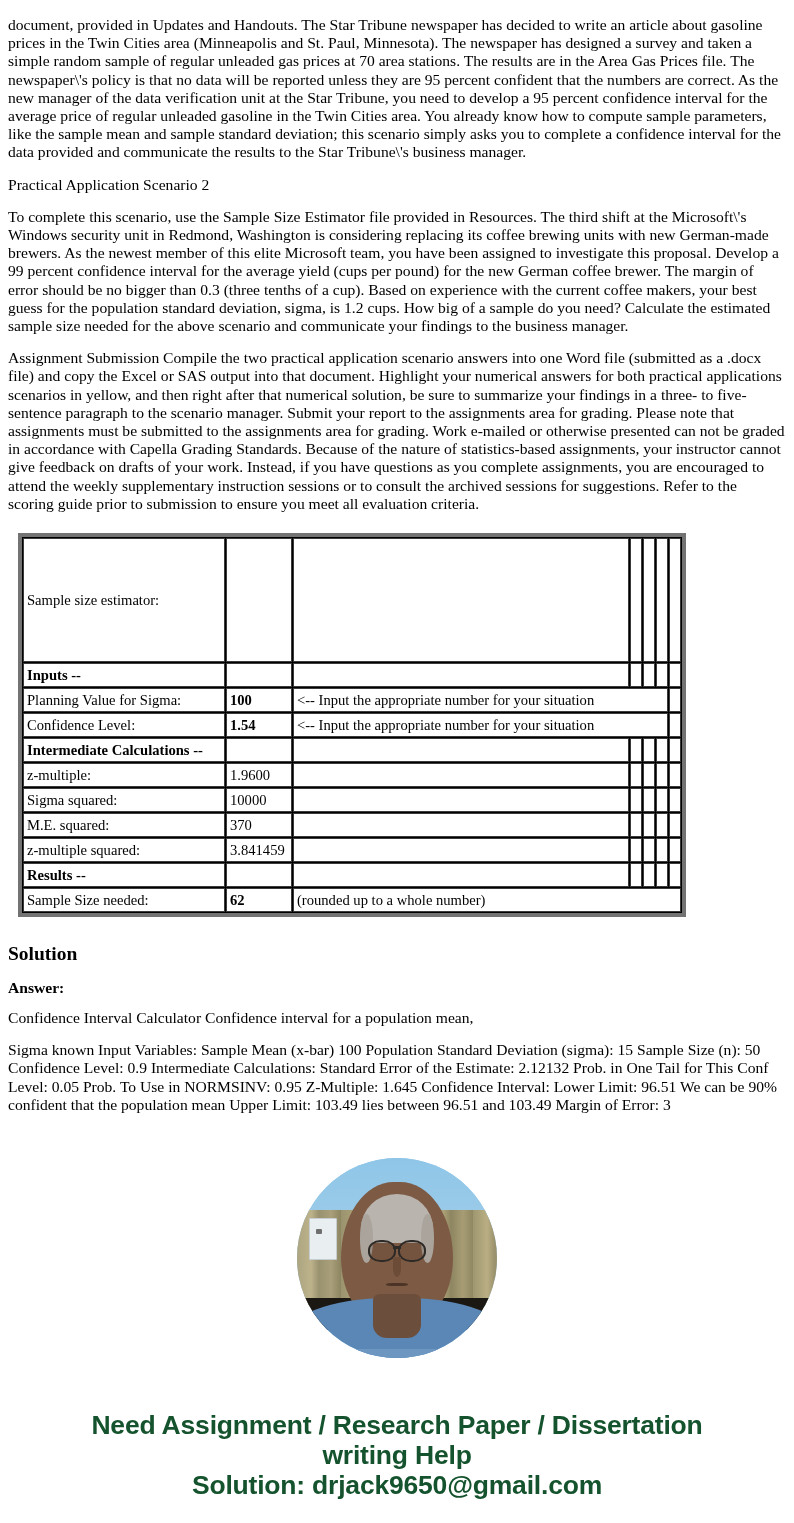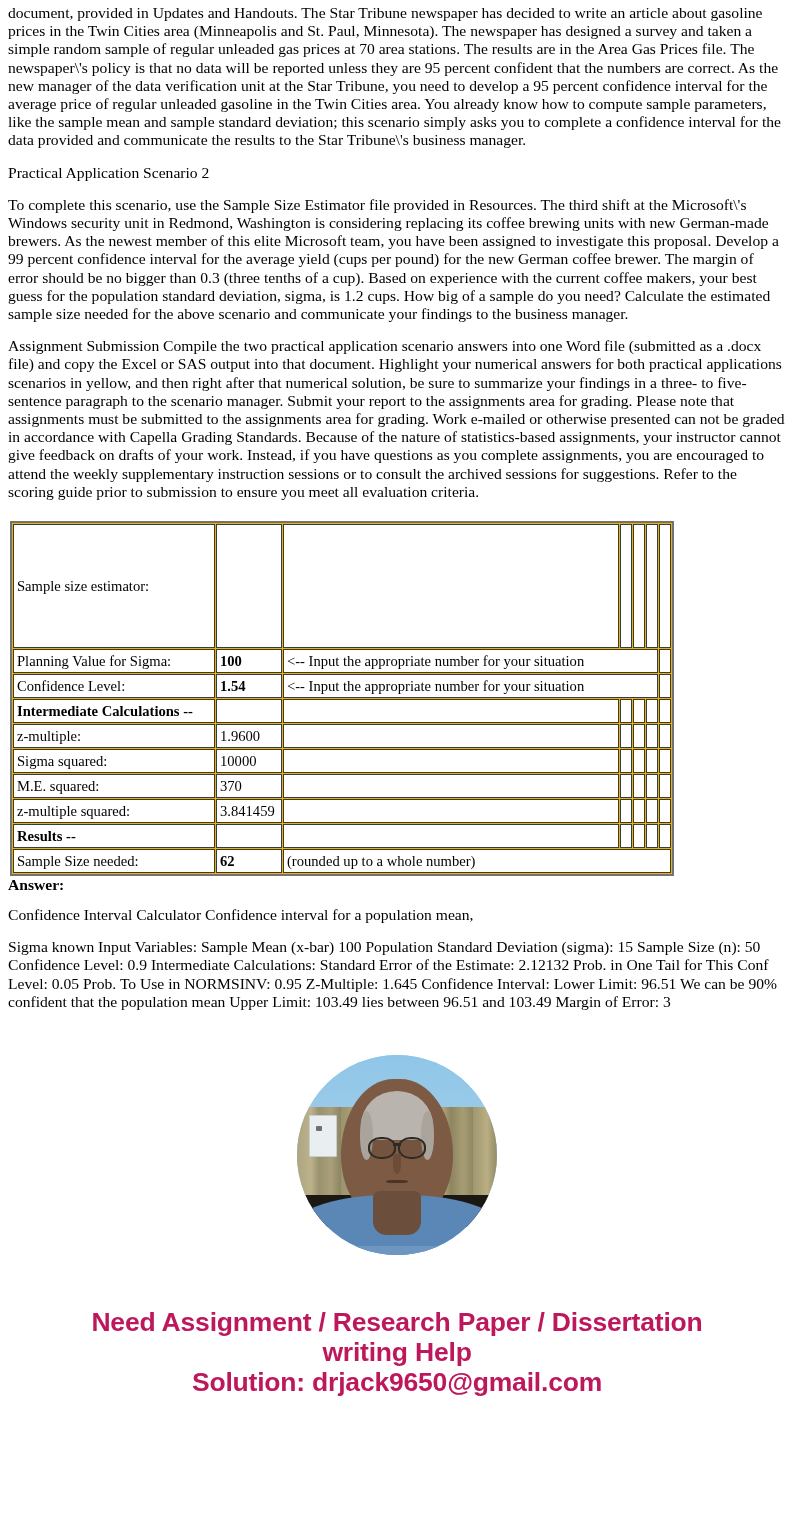--- a/index.html
+++ b/index.html
@@ -10,21 +10,21 @@
   }
   body {
     width: 794px;
     font-family: "Liberation Serif", "DejaVu Serif", serif;
     color: #000000;
     -webkit-font-smoothing: antialiased;
   }
   .page {
     width: 794px;
     box-sizing: border-box;
-    padding: 4px 8px 0 8px;
+    padding: 16px 8px 0 8px;
     overflow: hidden;
   }
 
   
   p.para {
     font-size: 15.6px;
     line-height: 18.2px;
     margin: 0 0 14px 0;
     text-align: left;
     word-spacing: 0px;
@@ -32,24 +32,25 @@
   .first-para { margin-top: 0; }
 
   
   .sheet-wrap {
     margin: 0 0 0 2px;
     padding-top: 6px;
   }
   table.sheet {
     border-collapse: separate;
     border-spacing: 1px;
-    border: 2px solid #737373;
-    background: #eab308;
+    border: 4px solid #737373;
+    background: #000000;
     table-layout: fixed;
     width: 612px;
+    margin-left: 8px;
     font-size: 14.6px;
     line-height: 16px;
   }
   table.sheet td {
     border: 1px solid #3a3a3a;
     padding: 1px 3px;
     vertical-align: middle;
     background: #ffffff;
     overflow: hidden;
     white-space: nowrap;
@@ -186,21 +187,21 @@
   .av-mouth {
     position: absolute; left: 40%; top: 70%; width: 20%; height: 3px;
     background: #4b3325; border-radius: 40%;
   }
 
   
   .promo {
     text-align: center;
     font-family: "Liberation Sans", "DejaVu Sans", sans-serif;
     font-weight: bold;
-    color: #be185d;
+    color: #14532d;
     margin: 52px 0 0 0;
     line-height: 30px;
     letter-spacing: -0.2px;
   }
   .promo .l1 { font-size: 26.5px; display: block; }
   .promo .l2 { font-size: 26.5px; display: block; }
   .promo .l3 { font-size: 26.5px; display: block; }
 </style>
 </head>
 <body>
@@ -221,20 +222,29 @@
         <tr class="tall">
           <td class="c-label">Sample size estimator:</td>
           <td class="c-value"></td>
           <td class="c-note"></td>
           <td class="c-thin"></td>
           <td class="c-thin"></td>
           <td class="c-thin"></td>
           <td class="c-thin"></td>
         </tr>
 
+        <tr>
+          <td class="c-label bold">Inputs --</td>
+          <td class="c-value"></td>
+          <td class="c-note"></td>
+          <td class="c-thin"></td>
+          <td class="c-thin"></td>
+          <td class="c-thin"></td>
+          <td class="c-thin"></td>
+        </tr>
 
         <tr>
           <td class="c-label">Planning Value for Sigma:</td>
           <td class="c-value bold">100</td>
           <td class="note-wide" colspan="4">&lt;-- Input the appropriate number for your situation</td>
           <td class="c-thin"></td>
         </tr>
 
 
         <tr>
@@ -306,20 +316,21 @@
 
         <tr>
           <td class="c-label">Sample Size needed:</td>
           <td class="c-value bold">62</td>
           <td class="note-wide" colspan="5">(rounded up to a whole number)</td>
         </tr>
       </tbody>
     </table>
   </div>
 
+  <h2 class="solution">Solution</h2>
 
   <h4 class="answer">Answer:</h4>
 
   <p class="para">Confidence Interval Calculator Confidence interval for a population mean,</p>
 
   <p class="para">Sigma known Input Variables: Sample Mean (x-bar) 100 Population Standard Deviation (sigma): 15 Sample Size (n): 50 Confidence Level: 0.9 Intermediate Calculations: Standard Error of the Estimate: 2.12132 Prob. in One Tail for This Conf Level: 0.05 Prob. To Use in NORMSINV: 0.95 Z-Multiple: 1.645 Confidence Interval: Lower Limit: 96.51 We can be 90% confident that the population mean Upper Limit: 103.49 lies between 96.51 and 103.49 Margin of Error: 3</p>
 
   <div class="avatar-block">
     <div class="avatar">
       <span class="av-sky"></span>

